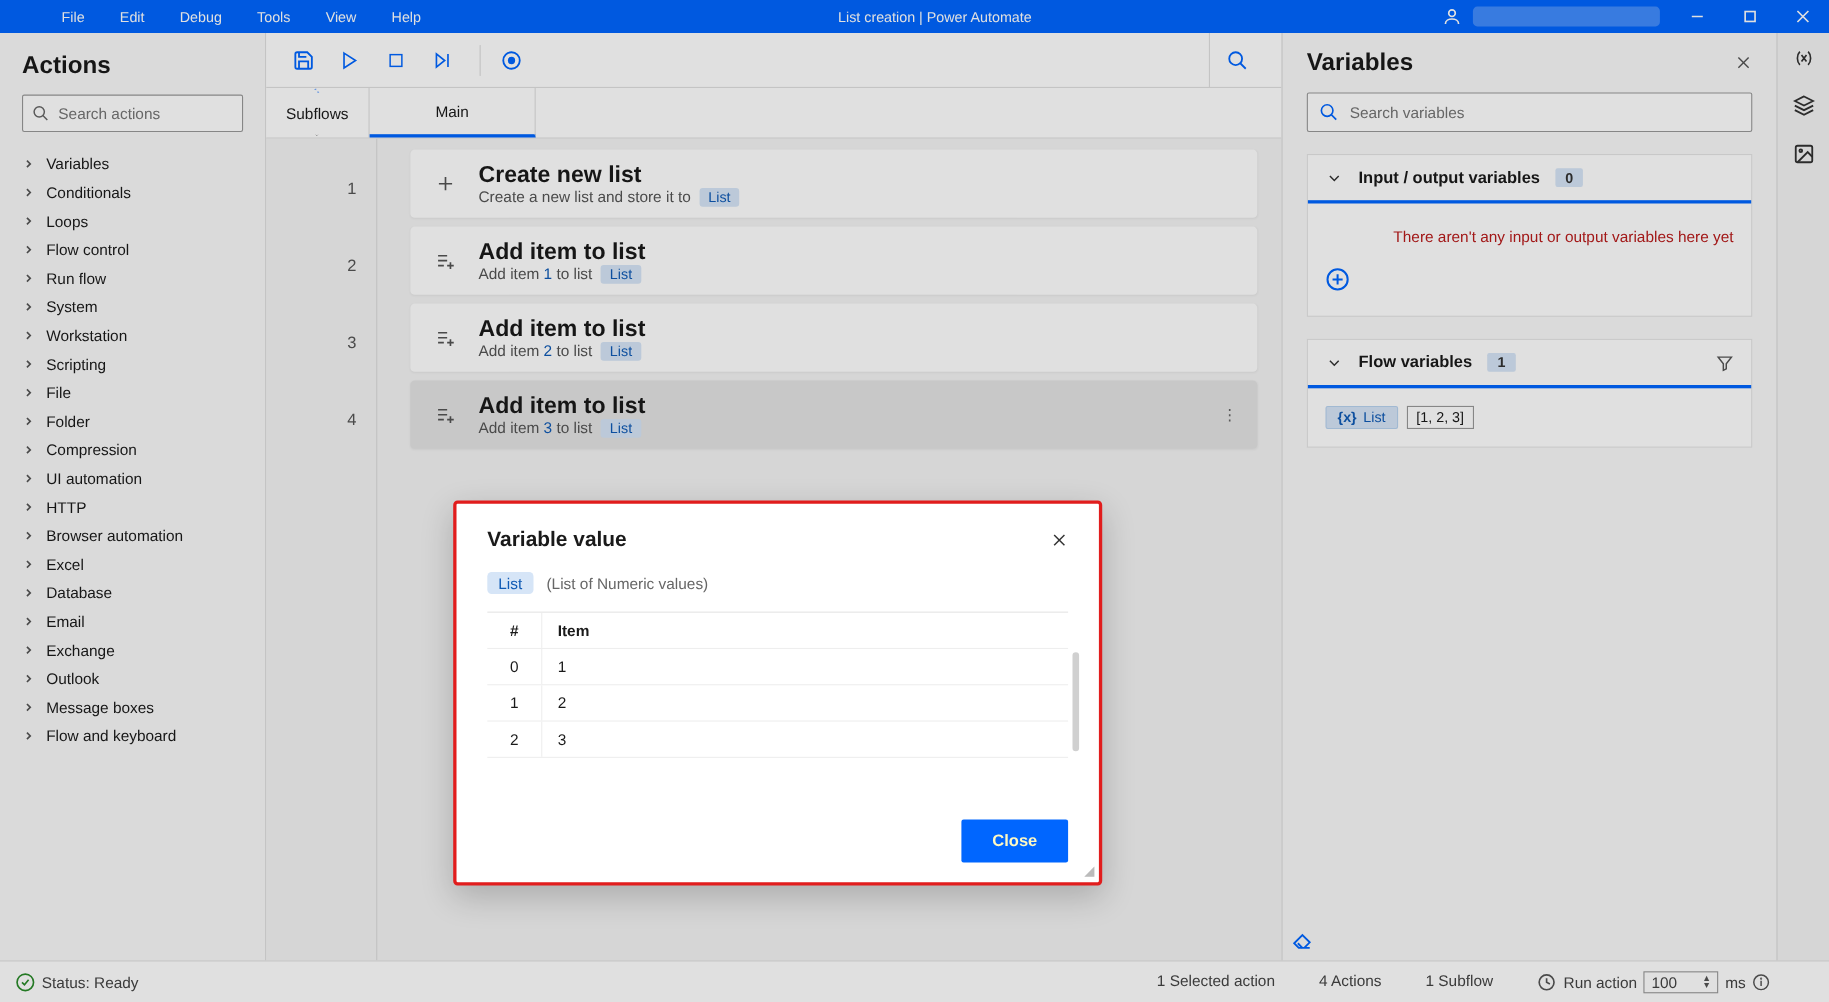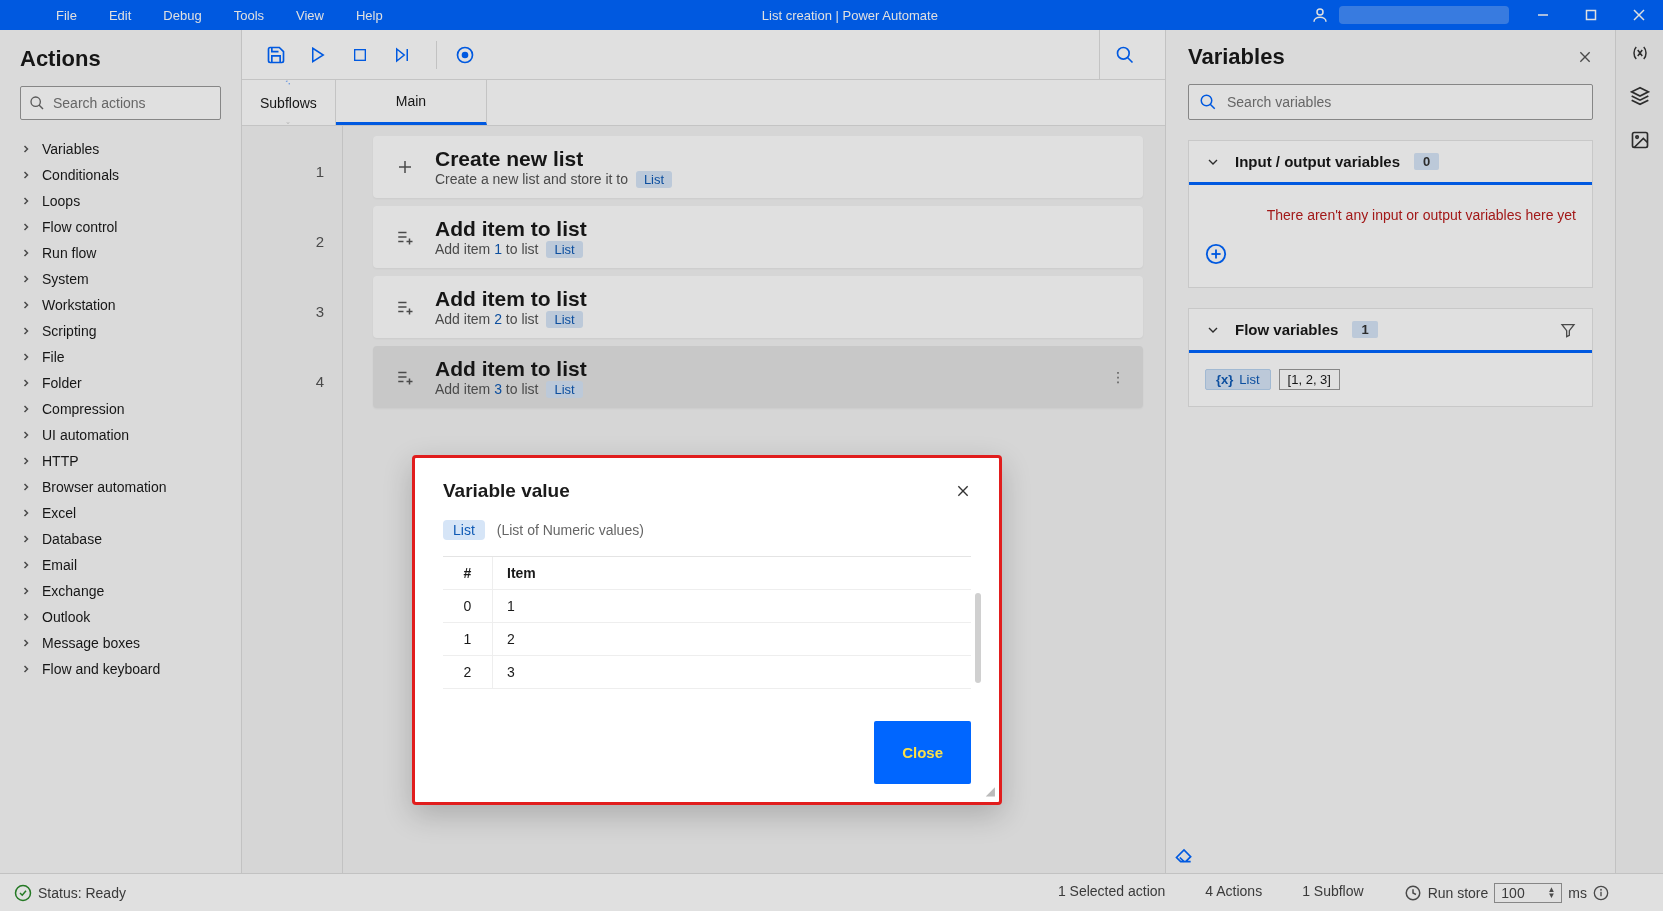--- a/index.html
+++ b/index.html
@@ -103,21 +103,21 @@
   .popup-sub { margin-top:18px; display:flex; align-items:center; gap:12px; }
   .popup-sub .pchip { background:#d6e5f7; color:#0f5ab5; padding:2px 10px; border-radius:4px; font-size:14px; }
   .popup-sub .ptype { color:#666; font-size:14px; }
   .popup-table { margin-top:16px; border-top:1px solid #e4e4e4; position:relative; }
   .popup-table .row { display:flex; border-bottom:1px solid #eee; }
   .popup-table .row.head { font-weight:600; }
   .popup-table .c1 { width:50px; padding:8px 10px; border-right:1px solid #eee; text-align:center; }
   .popup-table .c2 { flex:1; padding:8px 14px; }
   .popup-scroll { position:absolute; right:-10px; top:36px; width:6px; height:90px; background:#d0d0d0; border-radius:3px; }
   .popup-foot { margin-top:auto; display:flex; justify-content:flex-end; }
-  .btn-primary { background:#0066ff; color:#fde047; border:none; padding:23px 28px; font-size:15px; font-weight:600; border-radius:2px; cursor:pointer; }
+  .btn-primary { background:#0066ff; color:#fef9c3; border:none; padding:11px 28px; font-size:15px; font-weight:600; border-radius:2px; cursor:pointer; }
   .resize-grip { position:absolute; right:4px; bottom:4px; color:#bbb; font-size:12px; }
   
   svg { display:block; }
 </style>
 </head>
 <body>
 
 <div class="titlebar">
   <div class="menubar">
     <span>File</span>
@@ -523,21 +523,21 @@
   </span>
   <div class="center">
     <span>1 Selected action</span>
     <span>4 Actions</span>
     <span>1 Subflow</span>
     <span class="sitem">
       <svg width="18" height="18" viewBox="0 0 24 24" fill="none" stroke="#555" stroke-width="2">
           <circle cx="12" cy="12" r="9"></circle>
           <polyline points="12 7 12 12 16 14"></polyline>
         </svg>
-      <span>Run store</span>
+      <span>Run action</span>
       <span class="delay-box">
         <span>100</span>
         <span class="spin">▲<br>▼</span>
       </span>
       <span>ms</span>
       <svg width="16" height="16" viewBox="0 0 24 24" fill="none" stroke="#555" stroke-width="2">
           <circle cx="12" cy="12" r="10"></circle>
           <line x1="12" y1="10" x2="12" y2="17"></line>
           <circle cx="12" cy="7" r="0.5" fill="#555"></circle>
         </svg>

